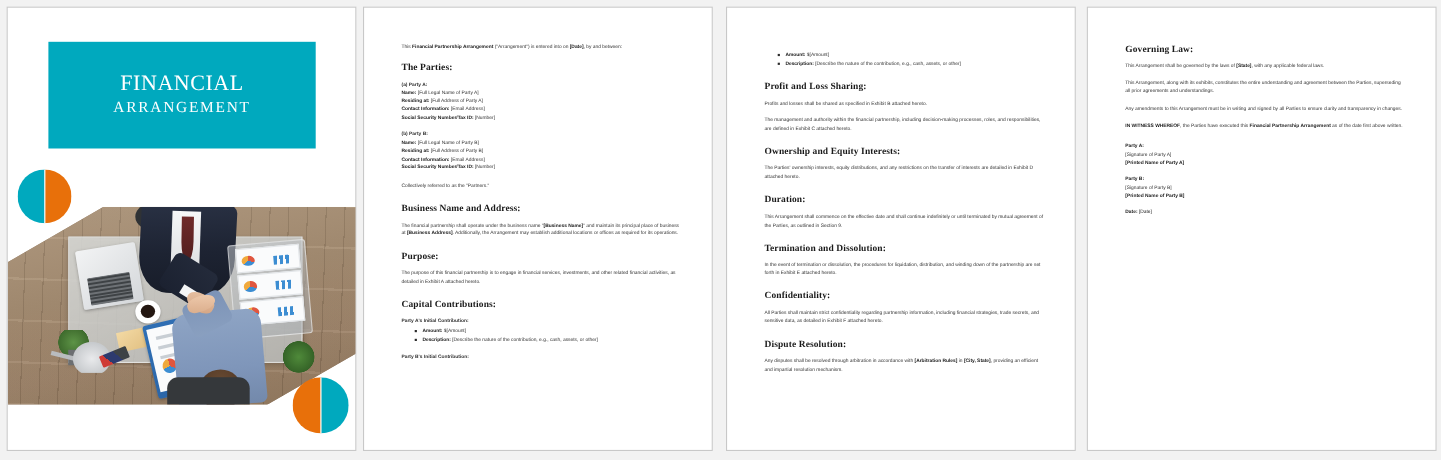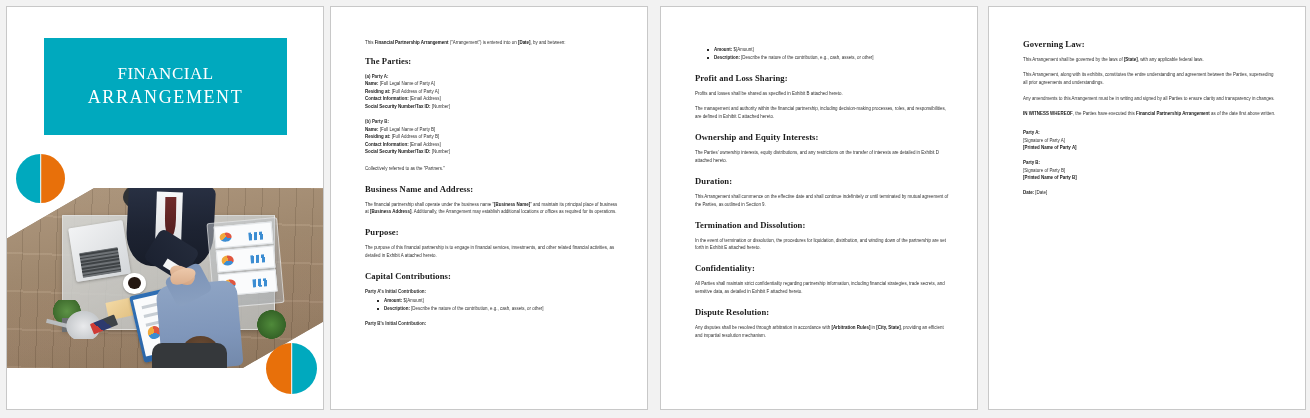--- a/index.html
+++ b/index.html
@@ -48,35 +48,35 @@
     height: 97px;
     background: #00a9be;
     display: flex;
     flex-direction: column;
     align-items: center;
     justify-content: center;
     color: #ffffff;
     font-family: "Liberation Serif", serif;
   }
   .title-line1 {
-    font-size: 17px;
+    font-size: 20px;
     letter-spacing: 0.5px;
     line-height: 1.08;
     font-weight: 400;
   }
   .title-line2 {
     font-size: 20.5px;
     letter-spacing: 0.5px;
     line-height: 1.08;
     font-weight: 400;
     border-bottom: 1.3px solid #ffffff;
     padding-bottom: 1px;
   }
   .title-line3 {
-    font-size: 18px;
+    font-size: 14px;
     letter-spacing: 1.6px;
     margin-top: 4px;
     font-weight: 400;
   }
 
   
   .cover-photo {
     position: absolute;
     left: 0px;
     top: 181px;

